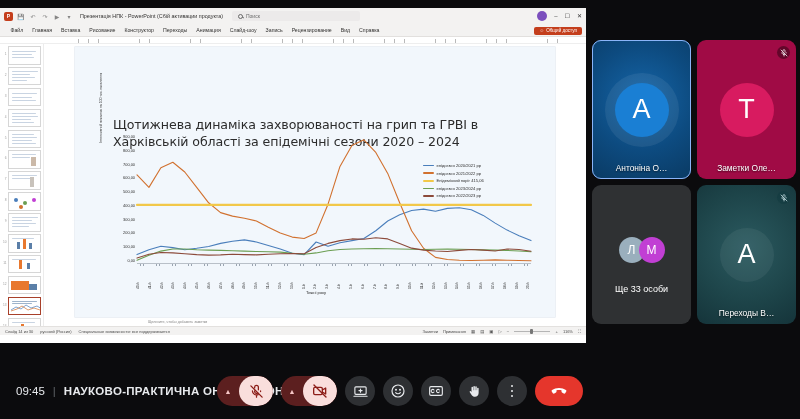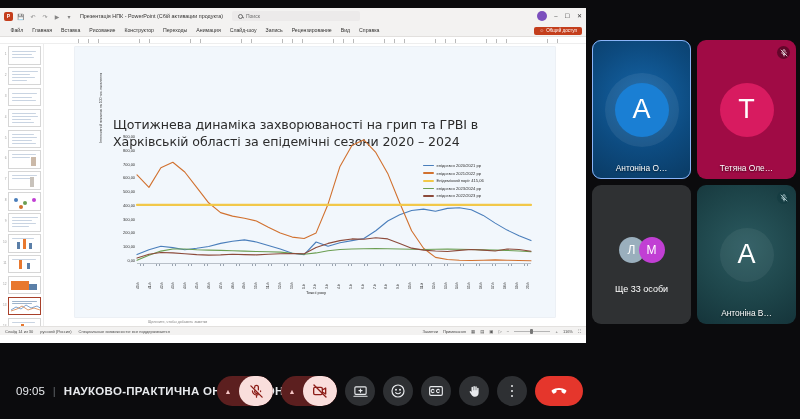--- a/index.html
+++ b/index.html
@@ -557,21 +557,21 @@
       <div class="av-circle av-crimson">Т</div>
       <div class="mic-badge">
         <svg width="8" height="8" viewBox="0 0 24 24" fill="none" stroke="#fff" stroke-width="2.2" stroke-linecap="round">
           <path d="M15 9.3V5a3 3 0 0 0-6 0v1.3"></path>
             <path d="M9 11v1a3 3 0 0 0 4.9 2.3"></path>
           <path d="M5.5 11a6.5 6.5 0 0 0 9.2 5.9M18.5 11v1"></path>
             <path d="M12 18.5V21"></path>
             <path d="M3 3l18 18"></path>
         </svg>
       </div>
-      <div class="tile-name">Тетяна Оле…</div>
+      <div class="tile-name">Заметки Оле…</div>
     </div>
 
     <div class="tile tile-grey">
       <div class="more-avs">
         <div class="mini-av mini-l">Л</div>
         <div class="mini-av mini-m">М</div>
       </div>
       <div class="more-label">Ще 33 особи</div>
     </div>
 
@@ -579,27 +579,27 @@
       <div class="av-circle av-teal">A</div>
       <div class="mic-badge" style="background:rgba(20,60,65,.75)">
         <svg width="8" height="8" viewBox="0 0 24 24" fill="none" stroke="#cfe7ea" stroke-width="2.2" stroke-linecap="round">
           <path d="M15 9.3V5a3 3 0 0 0-6 0v1.3"></path>
             <path d="M9 11v1a3 3 0 0 0 4.9 2.3"></path>
           <path d="M5.5 11a6.5 6.5 0 0 0 9.2 5.9M18.5 11v1"></path>
             <path d="M12 18.5V21"></path>
             <path d="M3 3l18 18"></path>
         </svg>
       </div>
-      <div class="tile-name">Антоніна В…</div>
+      <div class="tile-name">Переходы В…</div>
     </div>
   </div>
 
   <div id="bottombar">
     <div class="meet-info">
-      <span class="meet-time">09:05</span>
+      <span class="meet-time">09:45</span>
       <span class="meet-sep">|</span>
       <span class="meet-title">НАУКОВО-ПРАКТИЧНА ОНЛАЙН КОНФЕРЕНЦ…</span>
     </div>
 
     <div class="controls">
 
       <div class="split-ctl">
         <div class="split-caret">▲</div>
         <div class="split-main">
           <svg width="15" height="15" viewBox="0 0 24 24" fill="none" stroke="#8c1d18" stroke-width="2" stroke-linecap="round">

